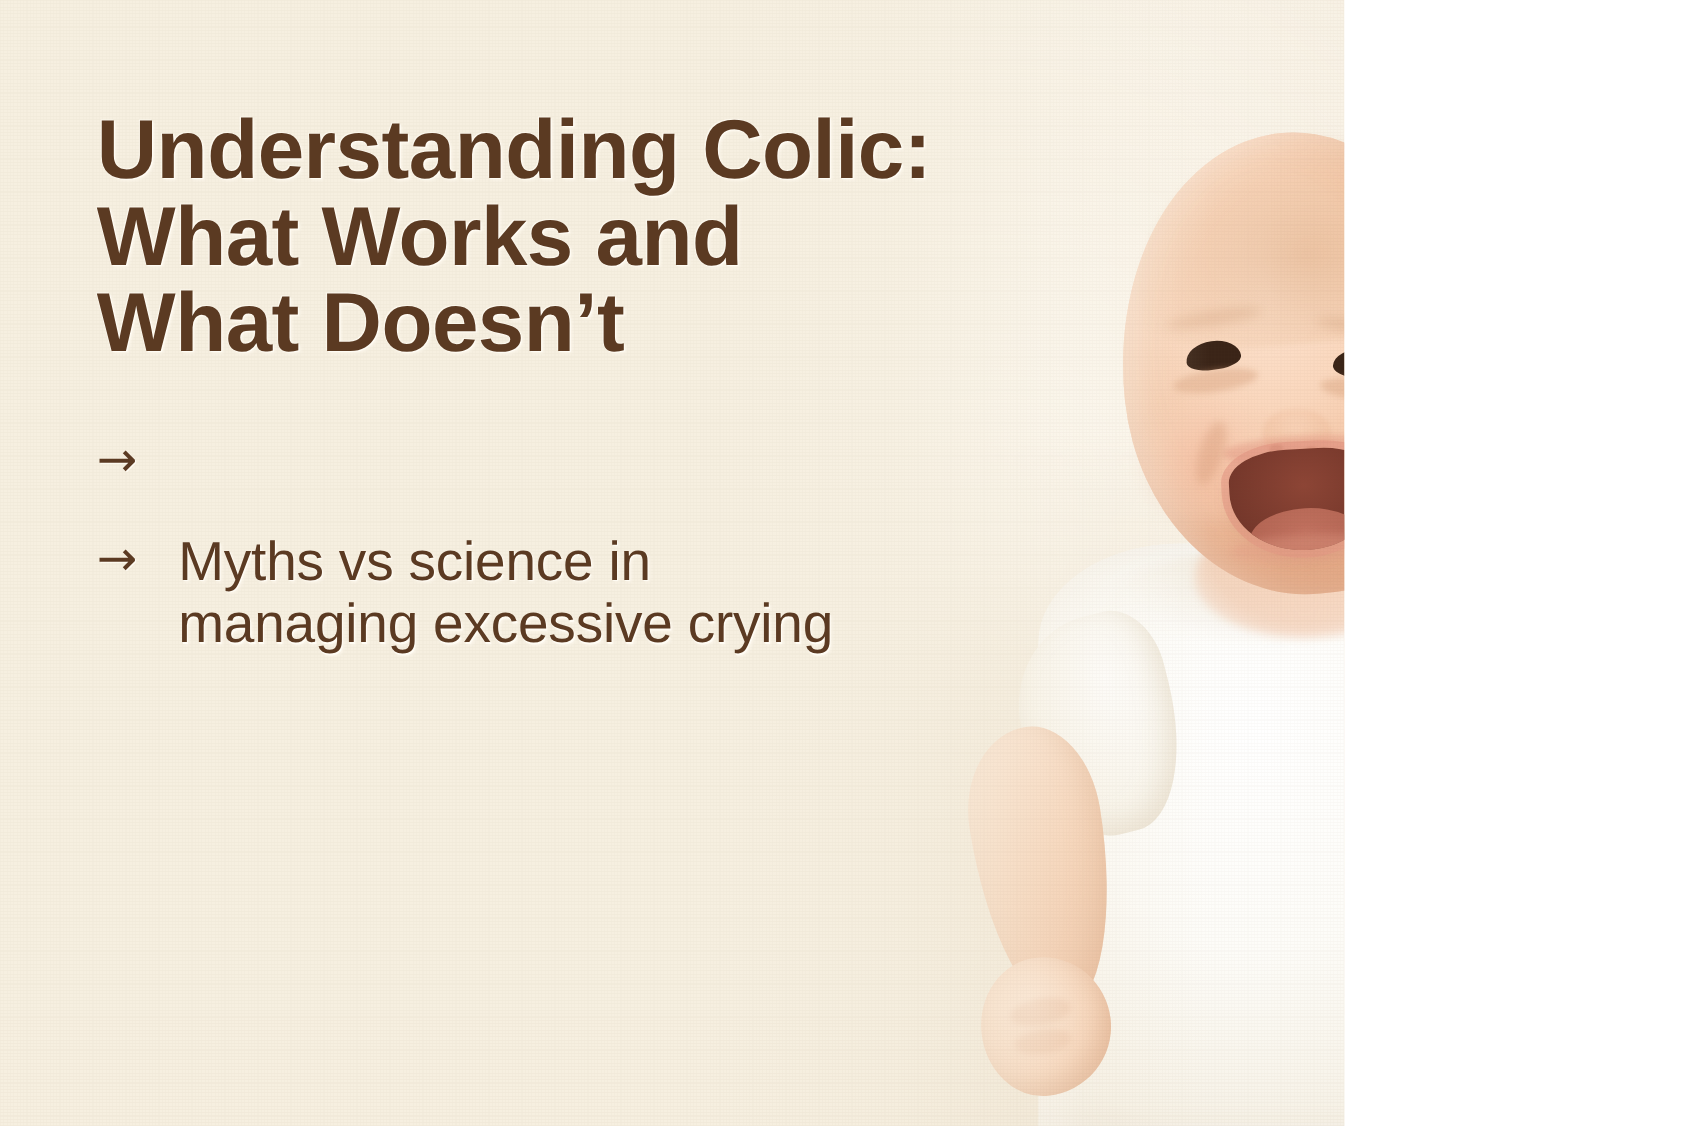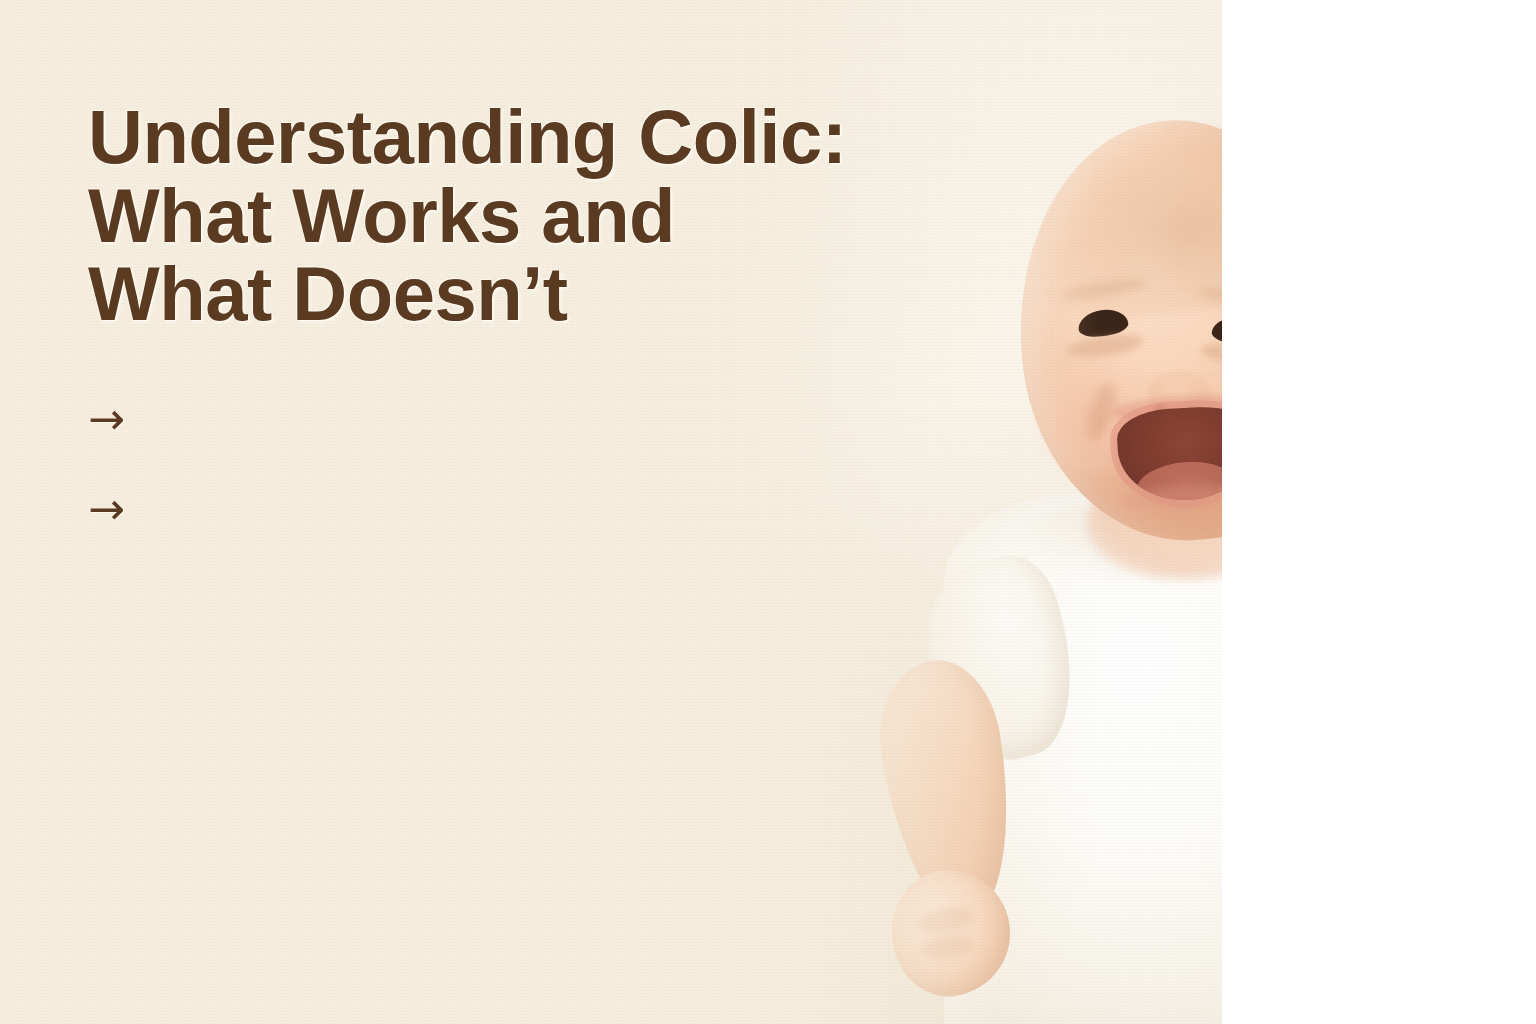--- a/index.html
+++ b/index.html
@@ -406,17 +406,19 @@
     <h1 class="headline">Understanding Colic:
 What Works and
 What Doesn’t</h1>
 
     <div class="bullets">
       <div class="bullet">
         <span class="bullet-arrow">→</span>
       </div>
       <div class="bullet">
         <span class="bullet-arrow">→</span>
+        <span class="bullet-text">Myths vs science in
+managing excessive crying</span>
       </div>
     </div>
   </div>
 
 </div>
 
 </body></html>

